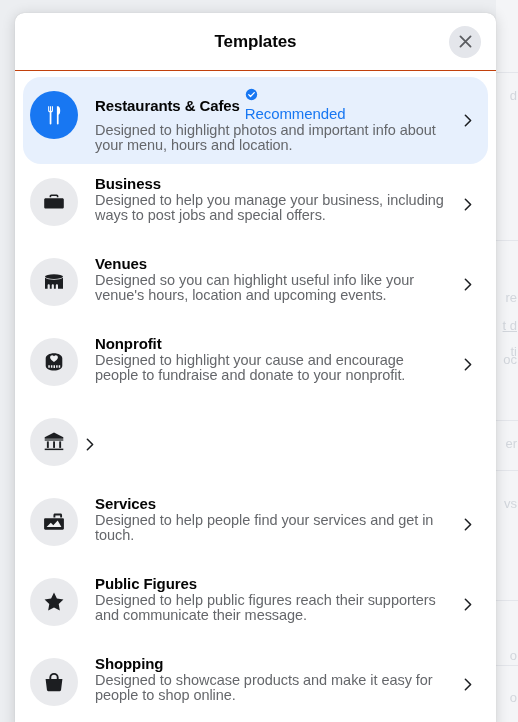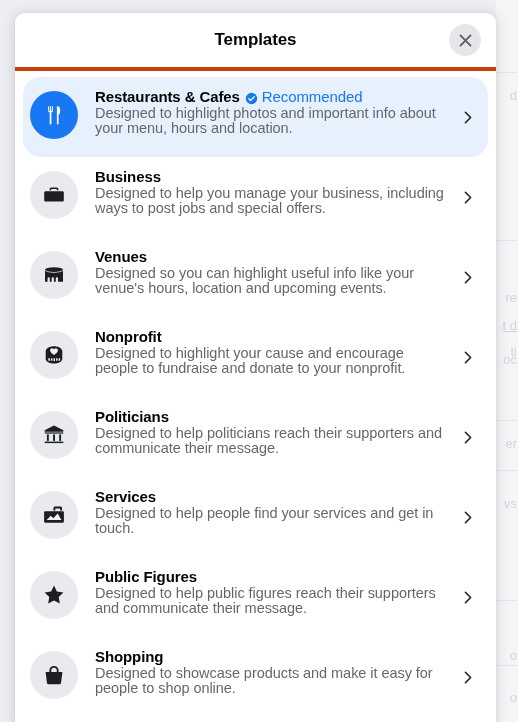--- a/index.html
+++ b/index.html
@@ -38,21 +38,21 @@
     box-shadow: 0 2px 14px rgba(0,0,0,0.16), 0 0 1px rgba(0,0,0,0.18);
     overflow: hidden;
     display: flex; flex-direction: column;
   }
 
   .modal-header {
     position: relative;
     height: 58px;
     flex: 0 0 58px;
     display: flex; align-items: center; justify-content: center;
-    border-bottom: 4px solid #c2410c;
+    border-bottom: 1px solid #c2410c;
   }
   .modal-title {
     font-size: 17px; font-weight: bold; color: #050505;
     letter-spacing: -0.1px;
   }
   .close-btn {
     position: absolute; right: 15px; top: 50%; transform: translateY(-50%);
     width: 32px; height: 32px; border-radius: 50%;
     background: #e4e6eb;
     display: flex; align-items: center; justify-content: center;
@@ -98,21 +98,21 @@
   .row-title-line {
     display: flex; align-items: center; gap: 5px;
     line-height: 17px;
     margin-bottom: 1px;
   }
   .row-title {
     font-size: 15px; font-weight: bold; color: #050505;
     letter-spacing: -0.1px; white-space: nowrap;
   }
   .rec-badge {
-    display: inline-flex; align-items: flex-end; gap: 4px;
+    display: inline-flex; align-items: flex-start; gap: 4px; flex-direction: column;
   }
   .rec-label {
     font-size: 15px; color: #1877f2; letter-spacing: -0.1px;
   }
   .row-desc {
     font-size: 14.5px; color: #65676b; line-height: 15px;
     letter-spacing: -0.05px;
   }
 
   .chevron {
@@ -237,26 +237,20 @@
             <use href="#sym-chevron-right-icon"></use>
           </svg>
         </div>
       </div>
       <div class="row">
         <div class="icon-wrap">
           <svg width="24" height="24" viewBox="0 0 24 24" style="color: rgb(28, 30, 33);">
             <use href="#sym-government-building-icon"></use>
           </svg>
         </div>
-        <div class="row-text">
-          <div class="row-title-line">
-            <div class="row-title">Politicians</div>
-          </div>
-          <div class="row-desc">Designed to help politicians reach their supporters and communicate their message.</div>
-        </div>
         <div class="chevron">
           <svg width="17" height="17" viewBox="0 0 24 24" style="color: rgb(28, 30, 33);">
             <use href="#sym-chevron-right-icon"></use>
           </svg>
         </div>
       </div>
       <div class="row">
         <div class="icon-wrap">
           <svg width="24" height="24" viewBox="0 0 24 24" style="color: rgb(28, 30, 33);">
             <use href="#sym-toolbox-icon"></use>

